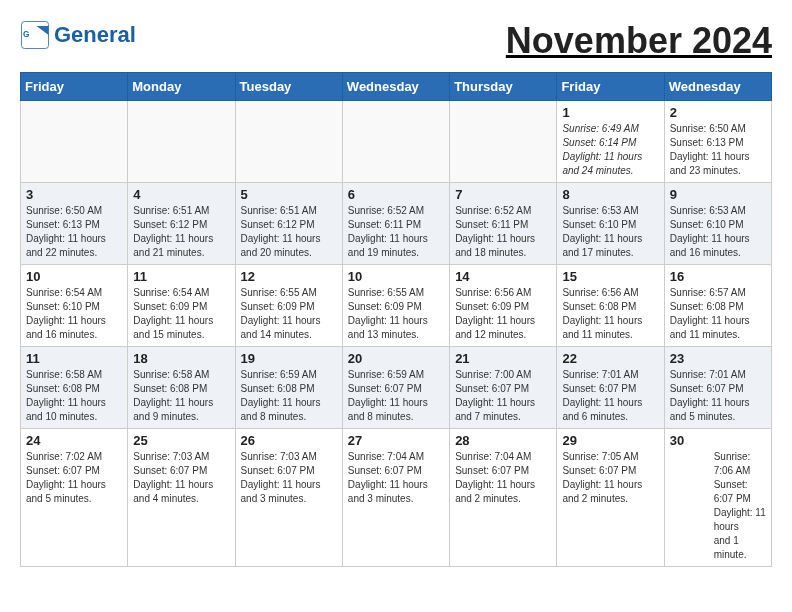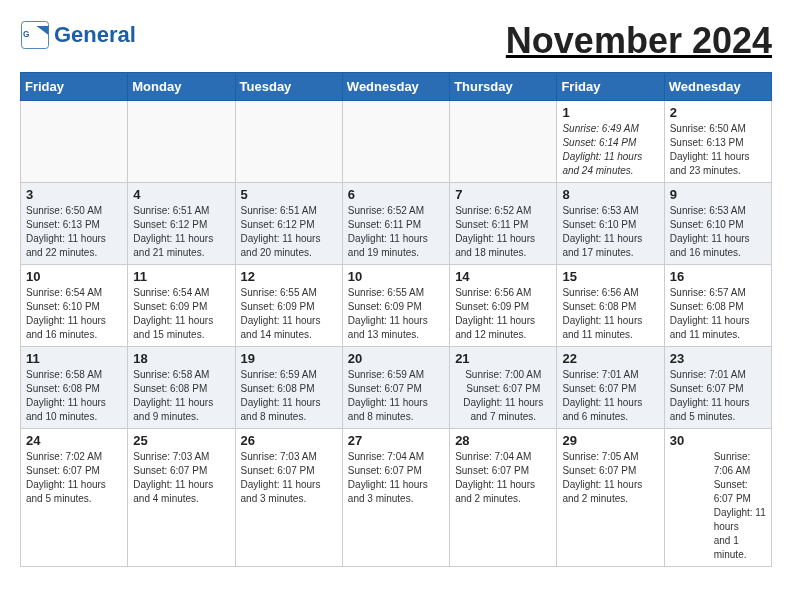--- a/index.html
+++ b/index.html
@@ -279,21 +279,21 @@
         </td>
         <td>
           <span class="day-number">20</span>
           <div class="day-info" style="white-space: pre-line;">Sunrise: 6:59 AM
 Sunset: 6:07 PM
 Daylight: 11 hours
 and 8 minutes.</div>
         </td>
         <td>
           <span class="day-number">21</span>
-          <div class="day-info" style="white-space: pre-line; text-align: center;">Sunrise: 7:00 AM
+          <div class="day-info" style="white-space: pre-line;">Sunrise: 7:00 AM
 Sunset: 6:07 PM
 Daylight: 11 hours
 and 7 minutes.</div>
         </td>
         <td>
           <span class="day-number">22</span>
           <div class="day-info" style="white-space: pre-line;">Sunrise: 7:01 AM
 Sunset: 6:07 PM
 Daylight: 11 hours
 and 6 minutes.</div>

